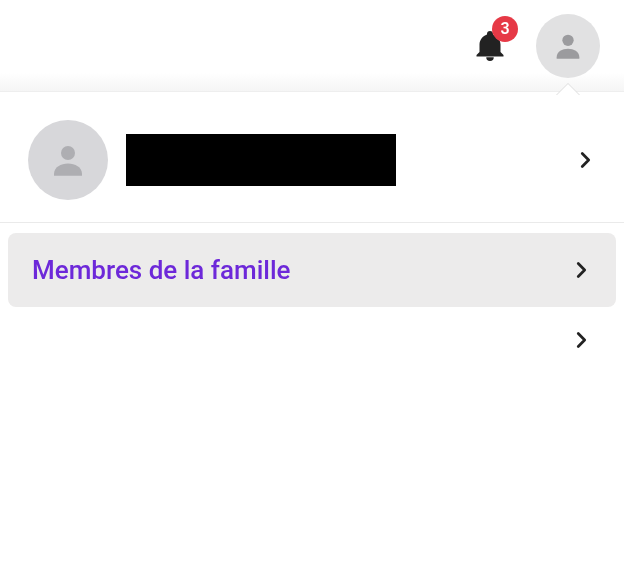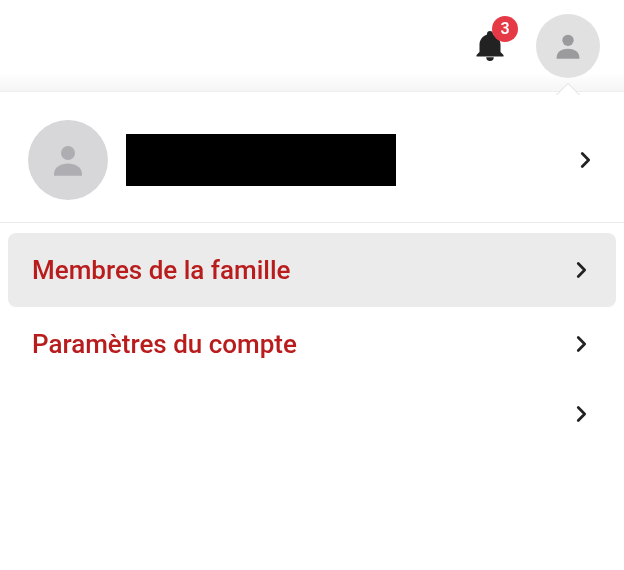--- a/index.html
+++ b/index.html
@@ -107,21 +107,21 @@
   
   .menu {
     padding: 10px 8px 0 8px;
   }
   .menu-item {
     display: flex;
     align-items: center;
     padding: 22px 24px;
     font-size: 26px;
     font-weight: 500;
-    color: #b91c1c;
+    color: #6d28d9;
     cursor: pointer;
     border-radius: 8px;
   }
   .menu-item.selected {
     background: #ecebeb;
   }
   .menu-item .label {
     flex: 1;
   }
 
@@ -165,28 +165,20 @@
 
   <div class="menu-item selected">
     <span class="label">Membres de la famille</span>
     <span class="row-chevron">
       <svg width="22" height="22" viewBox="0 0 24 24" fill="none" stroke="#222" stroke-width="3" stroke-linecap="round" stroke-linejoin="round">
         <polyline points="9 5 16 12 9 19"></polyline>
       </svg>
     </span>
   </div>
 
-  <div class="menu-item">
-    <span class="label">Paramètres du compte</span>
-    <span class="row-chevron">
-      <svg width="22" height="22" viewBox="0 0 24 24" fill="none" stroke="#222" stroke-width="3" stroke-linecap="round" stroke-linejoin="round">
-        <polyline points="9 5 16 12 9 19"></polyline>
-      </svg>
-    </span>
-  </div>
 
   <div class="menu-item">
     <span class="row-chevron">
       <svg width="22" height="22" viewBox="0 0 24 24" fill="none" stroke="#222" stroke-width="3" stroke-linecap="round" stroke-linejoin="round">
         <polyline points="9 5 16 12 9 19"></polyline>
       </svg>
     </span>
   </div>
 
 

